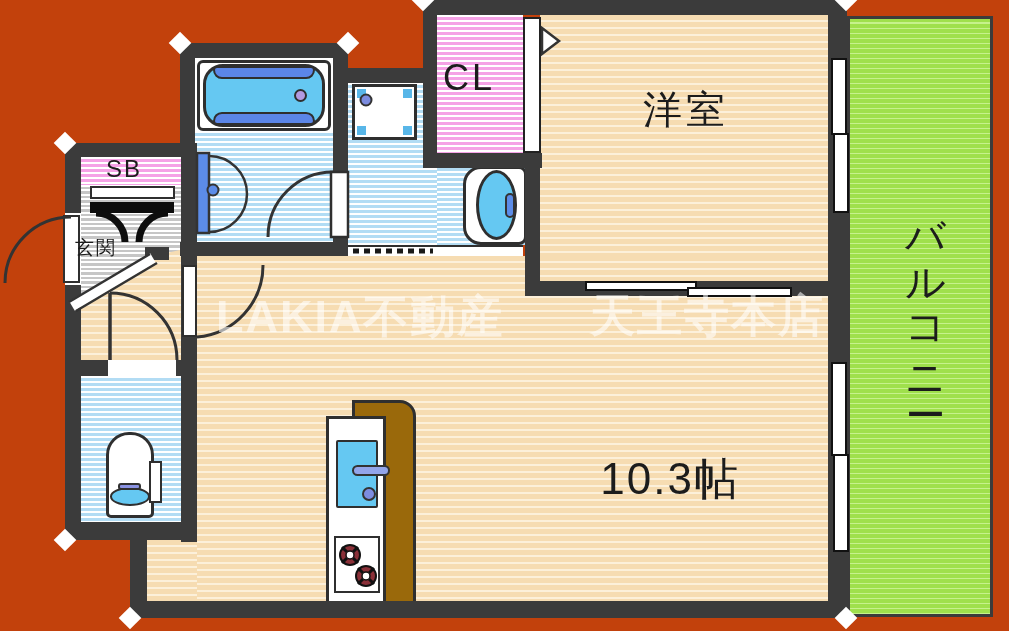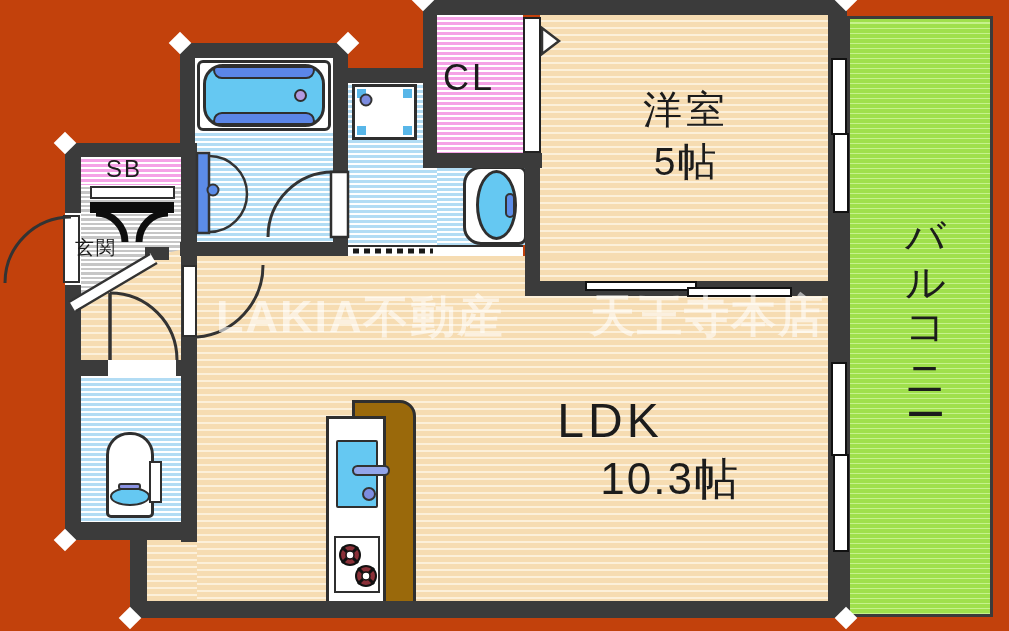--- a/index.html
+++ b/index.html
@@ -155,21 +155,19 @@
       <line x1="358" y1="584" x2="363" y2="579" stroke="#111" stroke-width="3"></line>
       <line x1="374" y1="584" x2="369" y2="579" stroke="#111" stroke-width="3"></line>
       <circle cx="366" cy="576" r="4" fill="#fff" stroke="#111" stroke-width="1.5"></circle>
     </g>
   </svg>
 
   <div class="lbl" style="left:443px;top:60px;font-size:36px;letter-spacing:3px;">CL</div>
   <div class="lbl" style="left:106px;top:157px;font-size:24px;letter-spacing:2px;">SB</div>
   <div class="lbl" style="left:75px;top:238px;font-size:19px;letter-spacing:2px;">玄関</div>
   <div class="lbl" style="left:580px;top:90px;width:212px;text-align:center;font-size:39px;letter-spacing:4px;">洋室</div>
-  <div class="lbl" style="left:580px;top:142px;width:212px;text-align:center;font-size:39px;letter-spacing:2px;">5帖</div>
-  <div class="lbl" style="left:480px;top:397px;width:260px;text-align:center;font-size:48px;letter-spacing:4px;">LDK</div>
   <div class="lbl" style="left:480px;top:457px;width:260px;text-align:right;font-size:44px;letter-spacing:2px;">10.3帖</div>
   <div class="lbl" style="left:894px;top:192px;width:52px;height:300px;writing-mode:vertical-rl;font-size:40px;letter-spacing:5px;">バルコニー</div>
 
   <div class="wm" style="left:216px;top:294px;">LAKIA不動産</div>
   <div class="wm" style="left:590px;top:294px;font-family:Liberation Serif, serif;">天王寺本店</div>
 
 </div>
 
 </body></html>

